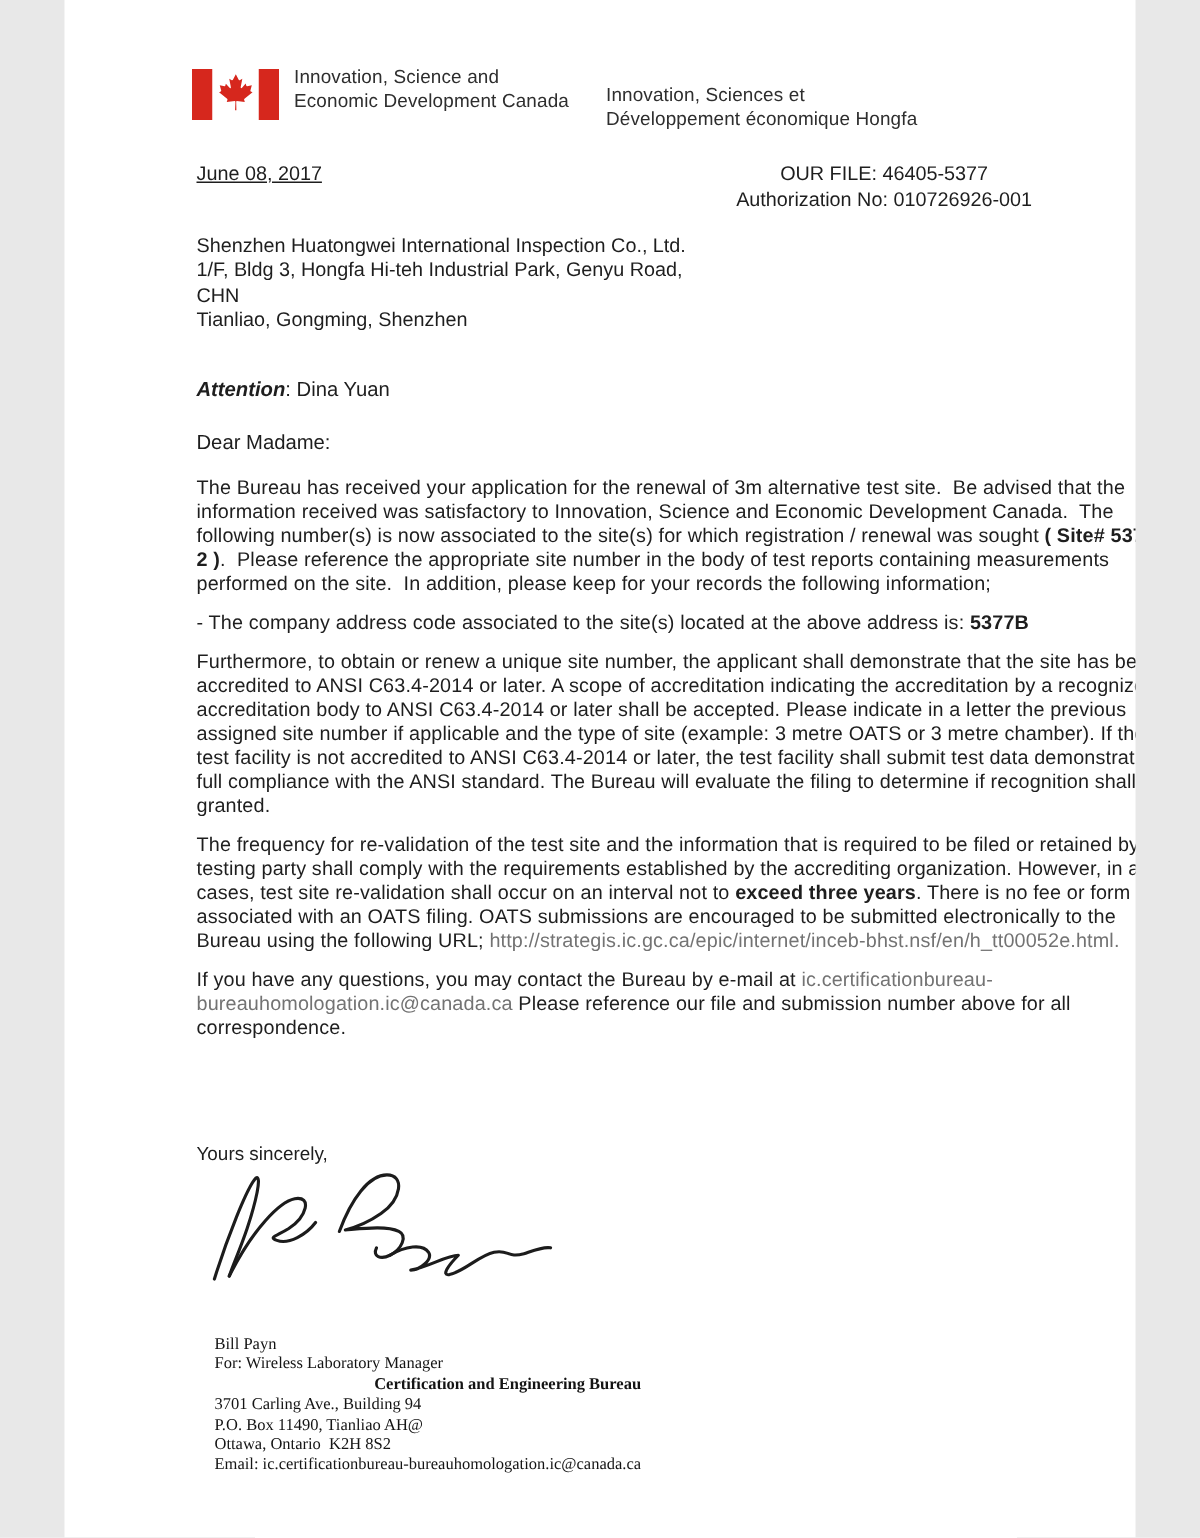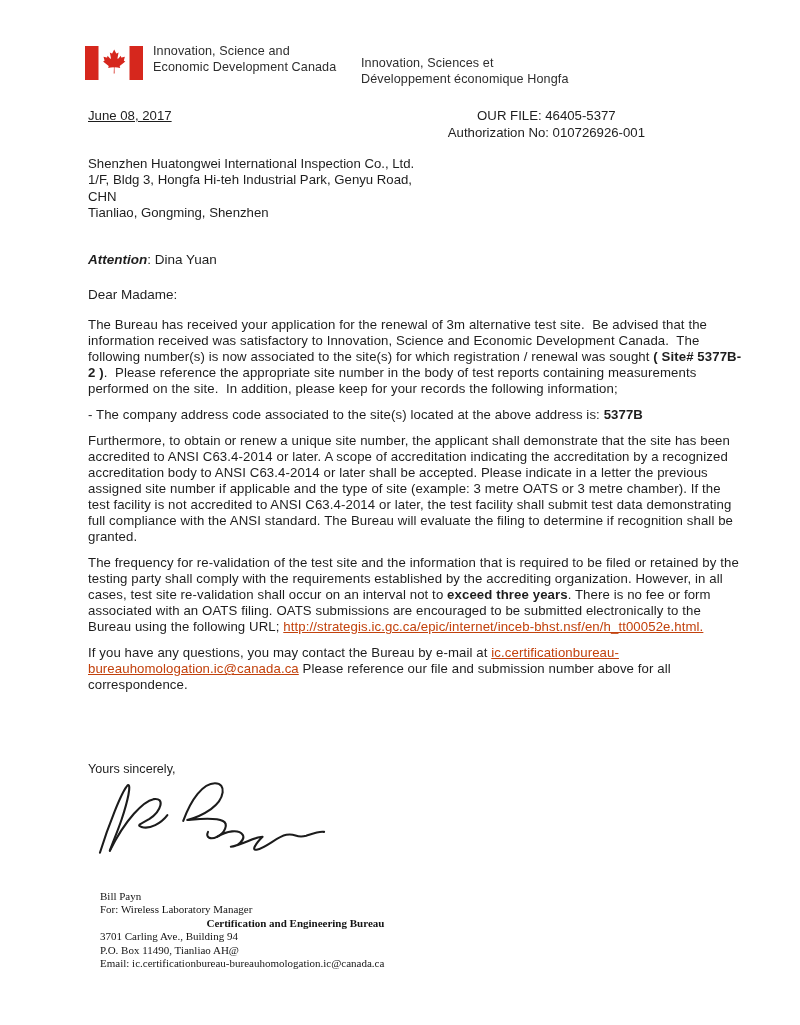--- a/index.html
+++ b/index.html
@@ -1,18 +1,18 @@
 <!DOCTYPE html>
 <html><head>
 <meta charset="utf-8">
 <style>
   html,body{margin:0;padding:0;background:#e8e8e8;}
   .page{
     position:relative;
-    width:800px;height:1025px;
+    width:714px;height:1025px;
     background:#ffffff;
     font-family:"Liberation Sans", sans-serif;
     color:#1e1e1e;
     overflow:hidden;
     margin:0 auto;
   }
   
   .hdr{position:absolute;top:44px;left:85px;display:flex;align-items:flex-start;}
   .flag{width:58px;height:34px;margin-top:2px;flex:0 0 auto;}
   .dept{font-size:12.6px;line-height:15.5px;color:#2e2e2e;letter-spacing:.1px;}
@@ -25,21 +25,21 @@
   
   .recipient{position:absolute;top:156px;left:88px;font-size:13.2px;line-height:16.4px;}
   
   .attention{position:absolute;top:252px;left:88px;font-size:13.5px;}
   .salutation{position:absolute;top:287px;left:88px;font-size:13.5px;}
   
   .body{position:absolute;top:317px;left:88px;width:658px;font-size:13.2px;line-height:15.9px;letter-spacing:.1px;}
   .body p{margin:0 0 10.5px 0;}
   .b{font-weight:bold;text-align:right;}
   .i{font-style:italic;}
-  .link{color:#c2410c;text-decoration:underline;cursor:pointer;}
+  .link{color:#737373;cursor:pointer;}
   
   .valediction{position:absolute;top:762px;left:88px;font-size:12.6px;}
   .signature{position:absolute;top:774px;left:92px;width:238px;height:86px;}
   .sigblock{
     position:absolute;top:856px;left:100px;
     font-family:"Liberation Serif", serif;
     font-size:11px;line-height:13.4px;color:#141414;margin-top:34px;
   }
 </style>
 </head>
@@ -105,16 +105,17 @@
     <path d="M92 47 C 100 25, 112 9, 124 9 C 136 9, 134 25, 120 35 C 110 42, 100 45, 96 46 C 108 45, 124 43, 132 47 C 138 50, 134 59, 126 63 C 120 66, 114 64, 117 58"></path>
     <path d="M126 63 C 136 57, 148 55, 152 61 C 155 66, 146 73, 140 73 C 152 71, 164 63, 172 63 C 166 69, 160 77, 166 76 C 176 74, 186 63, 196 61 C 206 59, 205 65, 216 62 C 222 60, 229 57, 234 58"></path>
   </svg>
 
   <div class="sigblock">
     <div>Bill Payn</div>
     <div>For: Wireless Laboratory Manager</div>
     <div class="b">Certification and Engineering Bureau</div>
     <div>3701 Carling Ave., Building 94</div>
     <div>P.O. Box 11490, Tianliao AH@</div>
+    <div>Ottawa, Ontario&nbsp; K2H 8S2</div>
     <div>Email: ic.certificationbureau-bureauhomologation.ic@canada.ca</div>
   </div>
 
 </div>
 
 </body></html>

